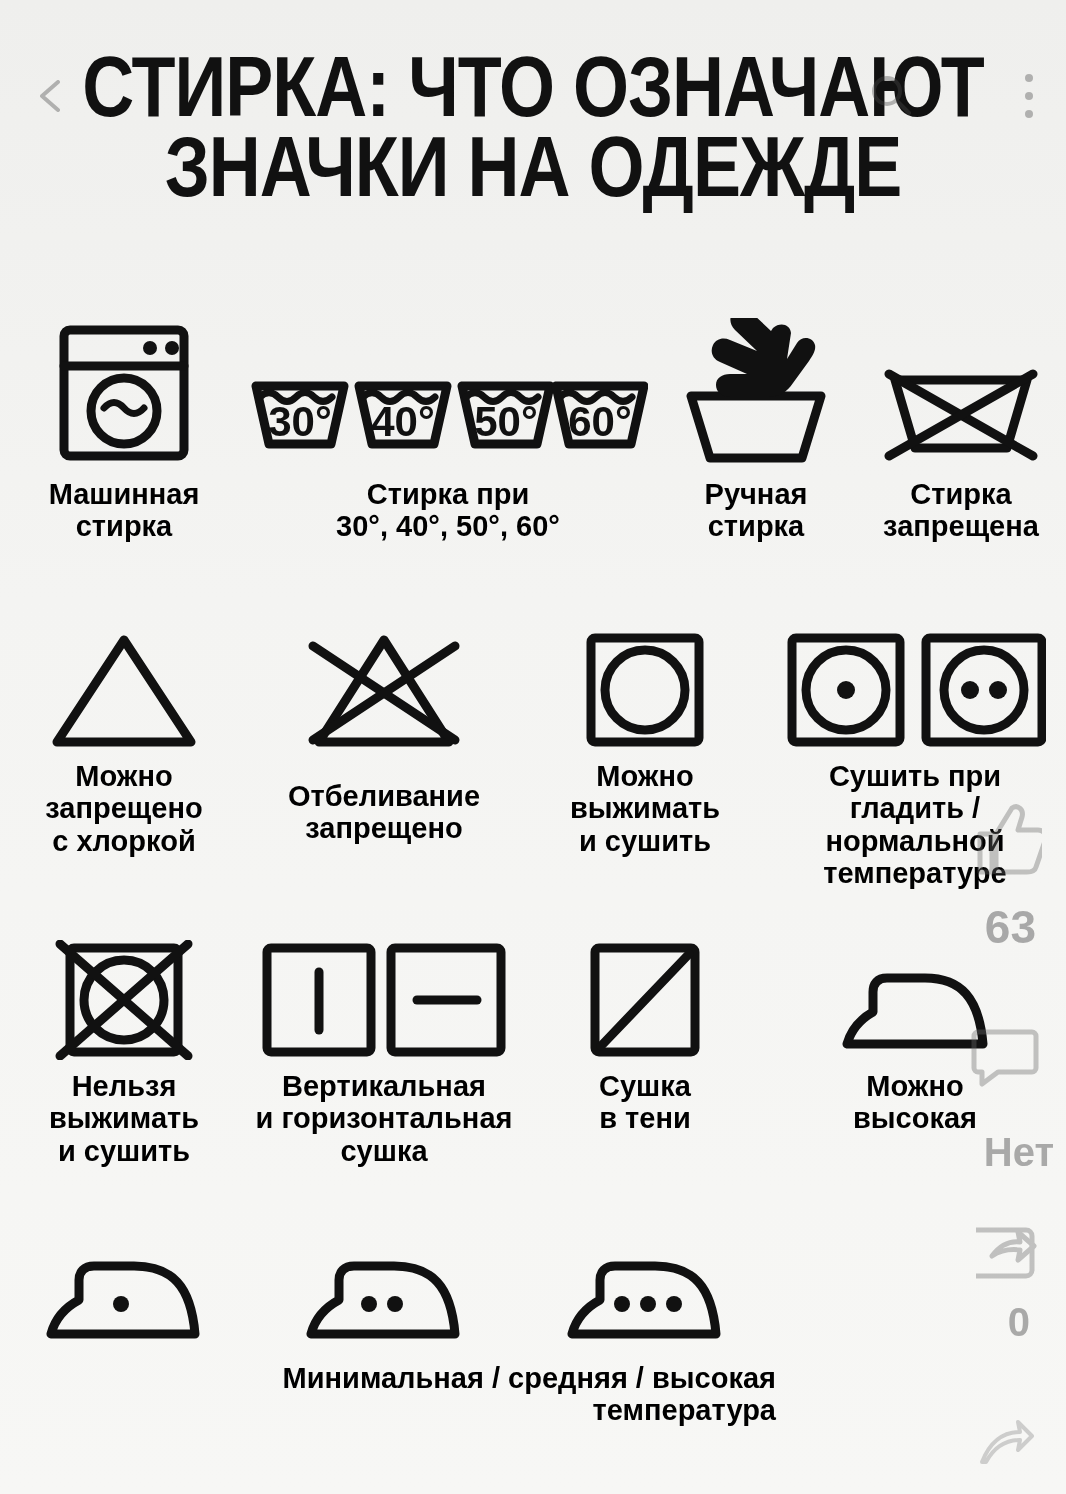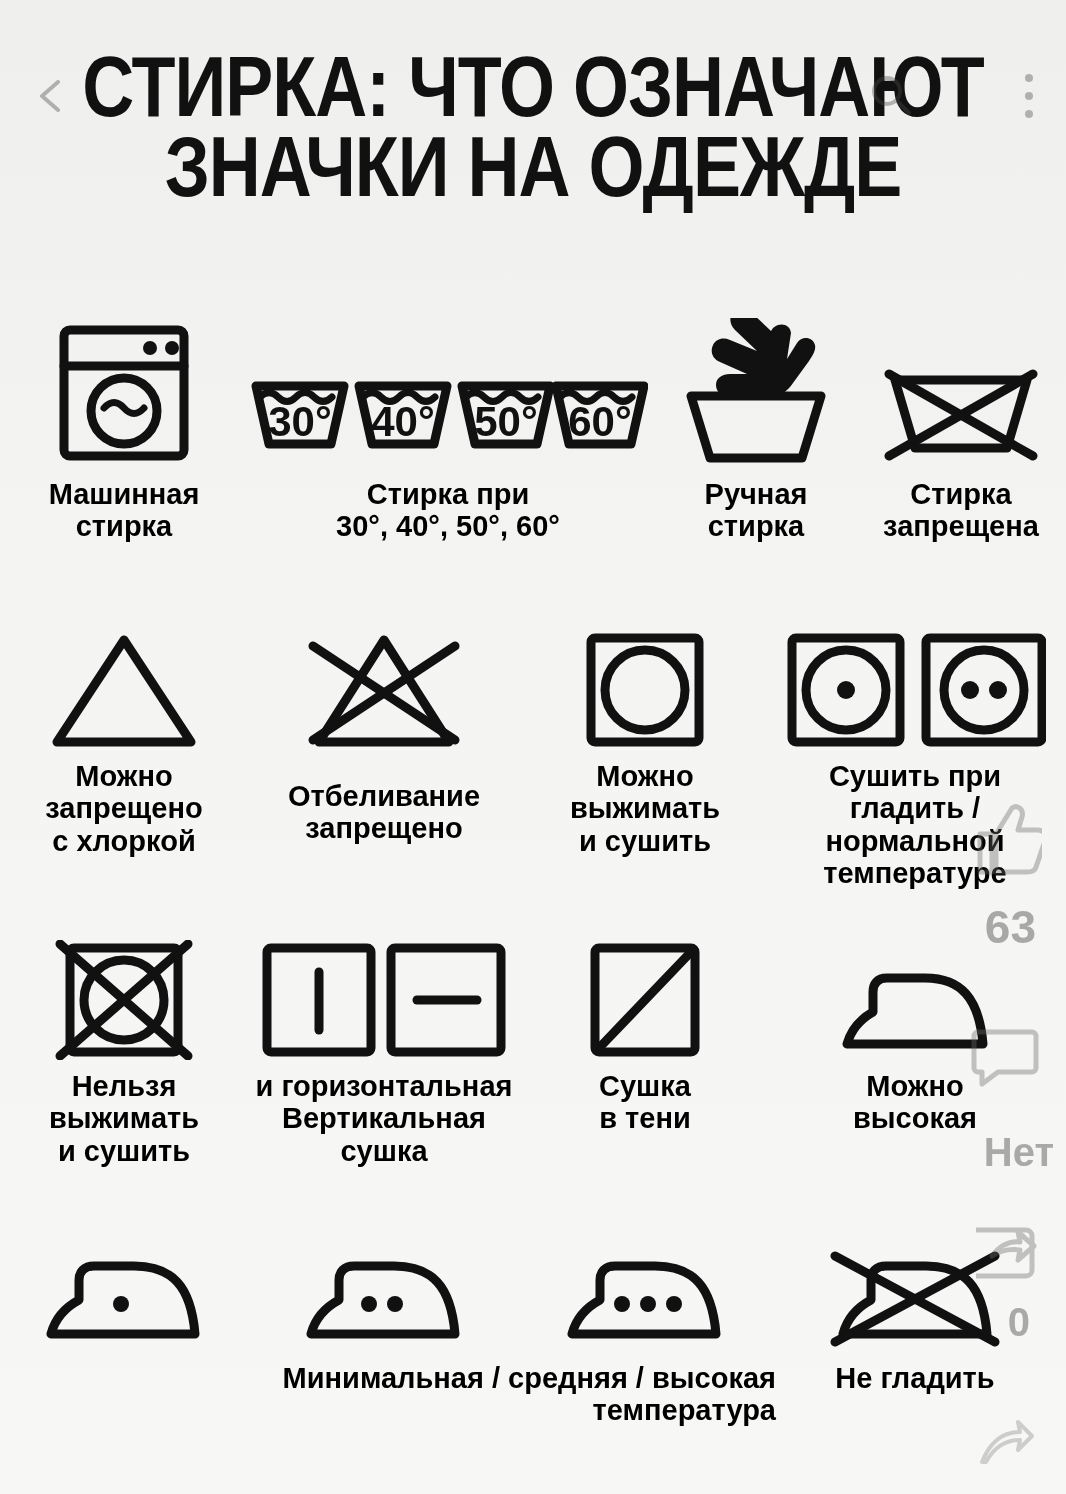--- a/index.html
+++ b/index.html
@@ -241,22 +241,22 @@
           <rect class="st" x="6" y="8" width="104" height="104" rx="4"></rect>
           <line class="st" x1="58" y1="32" x2="58" y2="90"></line>
         </g>
         <g transform="translate(124,0)">
           <rect class="st" x="6" y="8" width="110" height="104" rx="4"></rect>
           <line class="st" x1="32" y1="60" x2="92" y2="60"></line>
         </g>
       </svg>
     </div>
     <div class="cap">
+      <div>Вертикальная</div>
       <div>и горизонтальная</div>
-      <div>Вертикальная</div>
       <div>сушка</div>
     </div>
   </div>
 
   <div class="cell" style="width:250px;">
     <div class="glyph" style="height:120px;">
       <svg width="116" height="120" viewBox="0 0 116 120">
         <rect class="st" x="8" y="8" width="100" height="104" rx="4"></rect>
         <line class="st" x1="14" y1="106" x2="102" y2="14"></line>
       </svg>
@@ -301,32 +301,20 @@
   <div class="cell" style="width:250px;">
     <div class="glyph" style="height:110px;">
       <svg width="186" height="110" viewBox="0 0 186 110">
         <path class="st" d="M20 96 h144 c-4 -48 -23 -68 -61 -68 h-40 c-10 0 -15 6 -15 14 v20 c-15 8 -24 19 -28 34 Z"></path>
         <circle class="fill" cx="70" cy="66" r="8"></circle>
         <circle class="fill" cx="96" cy="66" r="8"></circle>
         <circle class="fill" cx="122" cy="66" r="8"></circle>
       </svg>
     </div>
   </div>
-  <div class="cell" style="width:290px;">
-    <div class="glyph" style="height:110px;">
-      <svg width="200" height="110" viewBox="0 0 200 110">
-        <path class="st" d="M28 96 h144 c-4 -48 -23 -68 -61 -68 h-40 c-10 0 -15 6 -15 14 v20 c-15 8 -24 19 -28 34 Z"></path>
-        <line class="st" x1="20" y1="18" x2="180" y2="104"></line>
-        <line class="st" x1="180" y1="18" x2="20" y2="104"></line>
-      </svg>
-    </div>
-    <div class="cap" style="margin-top:14px;">
-      <div>Не гладить</div>
-    </div>
-  </div>
 </div>
 
 <div style="position:absolute;top:1362px;left:0;width:776px;text-align:center;">
   <div class="cap" style="margin-top:0;text-align:right;">
     <div>Минимальная / средняя / высокая</div>
     <div>температура</div>
   </div>
 </div>
 
 <div class="ui-icon ui-top"></div>

